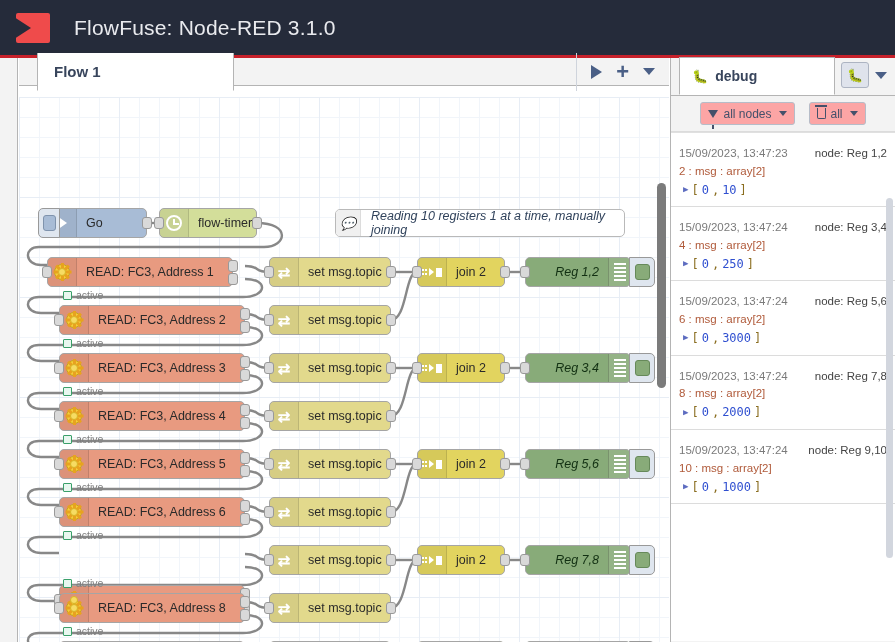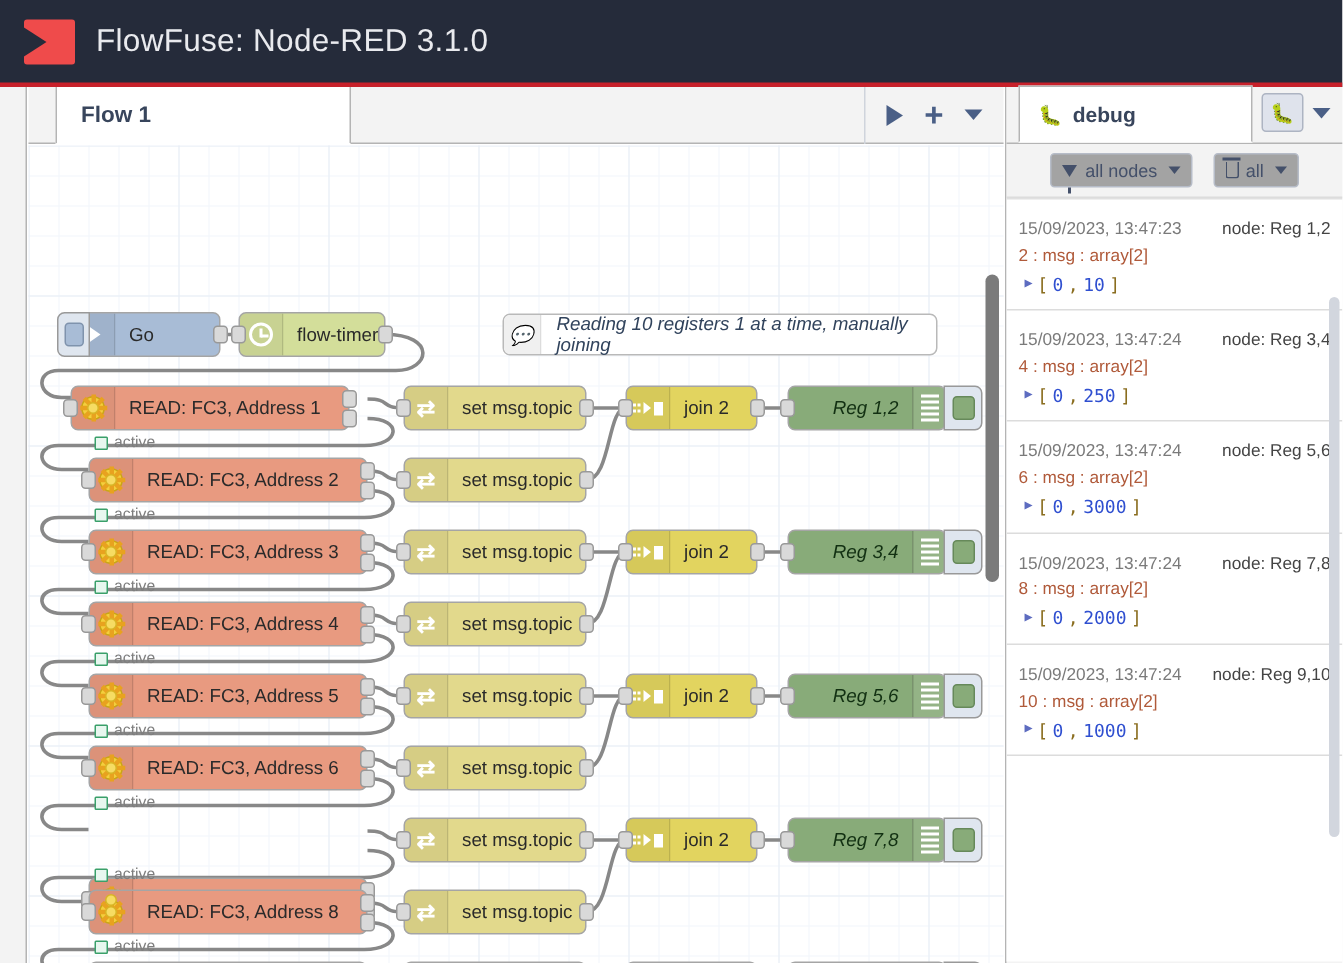--- a/index.html
+++ b/index.html
@@ -25,21 +25,21 @@
     background:#ef4b4b;
   }
   .logo-mark::before {
     content:""; position:absolute; left:-2px; top:50%;
     width:0; height:0; margin-top:-11px;
     border-top:11px solid transparent;
     border-bottom:11px solid transparent;
     border-left:17px solid #252b3a;
   }
   .app-title {
-    margin-left:14px; color:#e9eaee; font-size:21px; letter-spacing:.2px;
+    margin-left:24px; color:#e9eaee; font-size:21px; letter-spacing:.2px;
     white-space:nowrap;
   }
   .header-right {
     margin-left:auto; display:flex; align-items:center; gap:18px; margin-right:18px;
   }
   .deploy-btn {
     display:flex; align-items:center; height:34px;
     background:#4a5163; border-radius:4px; color:#9aa1b1;
     padding:0 4px 0 0; cursor:default; user-select:none;
   }
@@ -70,21 +70,21 @@
     position:absolute; left:0; top:58px; width:895px; height:584px;
     background:#fff;
   }
   .palette-strip {
     position:absolute; left:0; top:0; width:18px; height:584px;
     background:#f3f3f3; border-right:1px solid #b4b4b4;
   }
 
   
   .tabbar {
-    position:absolute; left:19px; top:0; width:650px; height:38px;
+    position:absolute; left:19px; top:0; width:650px; height:28px;
     background:#f3f3f3; border-bottom:1px solid #b4b4b4;
     display:flex; align-items:center;
   }
   .tab {
     height:38px; min-width:197px; background:#fff;
     border:1px solid #b4b4b4; border-bottom:1px solid #fff; border-top:none;
     display:flex; align-items:center; padding:0 16px;
     color:#38455c; font-size:15px; font-weight:bold; margin-left:18px;
   }
   .tab-actions {
@@ -248,21 +248,21 @@
     display:flex;align-items:center;justify-content:center;
   }
   .sb-caret { width:0;height:0;border-left:6px solid transparent;border-right:6px solid transparent;border-top:7px solid #4a5f86; }
   .bug { font-size:13px; color:#5a6475; line-height:1; }
 
   .sb-toolbar {
     height:36px; display:flex; align-items:center; justify-content:center; gap:14px;
     background:#f3f3f3; border-bottom:1px solid #dcdcdc;
   }
   .sb-select {
-    height:23px; border:1px solid #b6bcc8; background:#a3a3a3; border-radius:3px;
+    height:23px; border:1px solid #b6bcc8; background:#fca5a5; border-radius:3px;
     display:flex; align-items:center; gap:5px; padding:0 7px;
     font-size:12px; color:#44506a;
   }
   .funnel { width:0;height:0;border-left:5px solid transparent;border-right:5px solid transparent;border-top:8px solid #44506a; position:relative; }
   .funnel::after { content:""; position:absolute; left:-1px; top:7px; width:2px;height:4px;background:#44506a; }
   .trash {
     width:9px;height:11px;border:1.3px solid #44506a;border-top:none;position:relative;border-radius:0 0 2px 2px;
   }
   .trash::before { content:""; position:absolute; left:-2.3px; top:-3px; width:12px;height:1.6px;background:#44506a; }
   .mini-caret { width:0;height:0;border-left:4.5px solid transparent;border-right:4.5px solid transparent;border-top:5.5px solid #44506a; margin-left:2px; }

